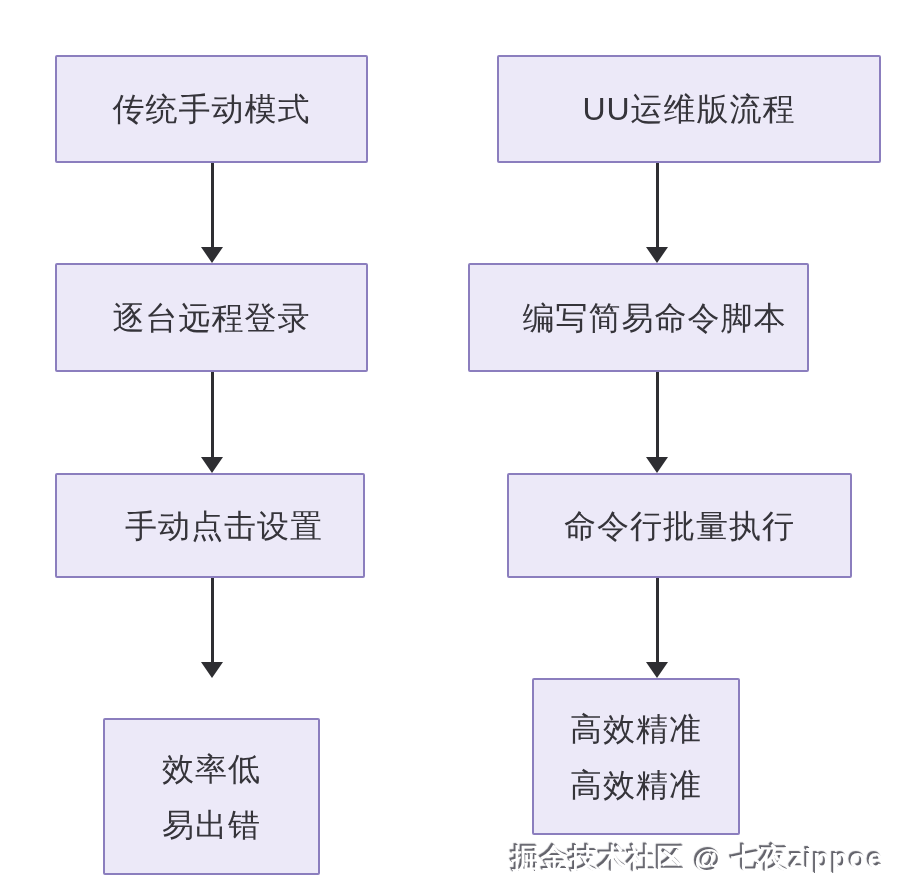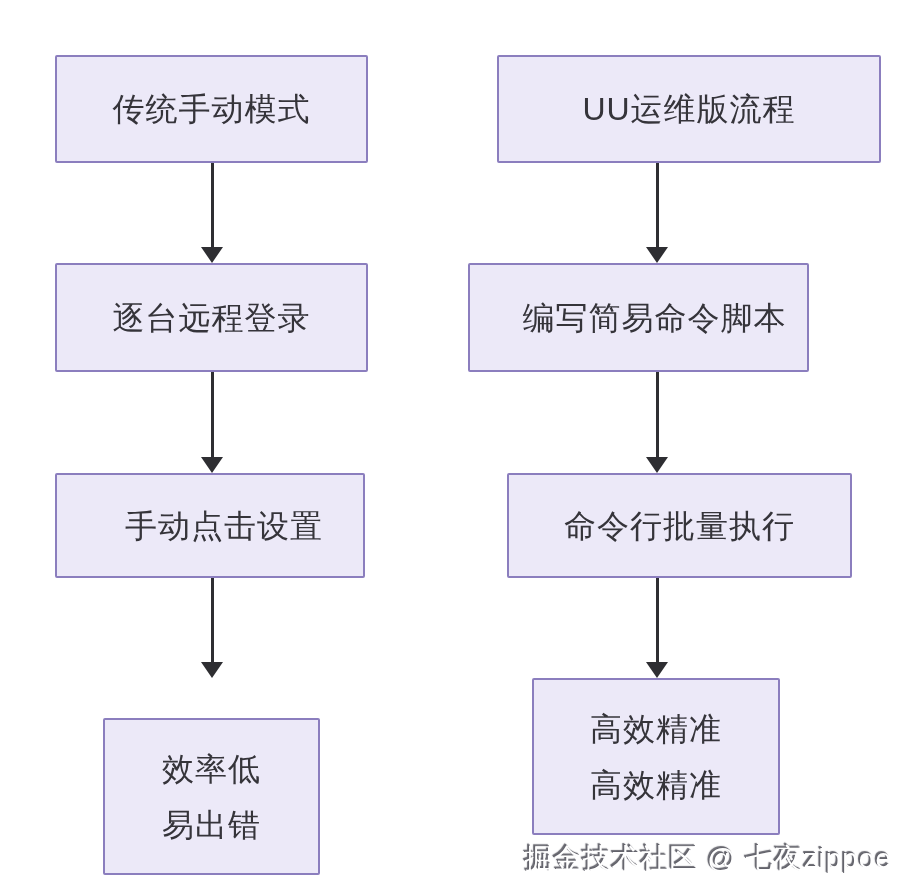--- a/index.html
+++ b/index.html
@@ -39,21 +39,21 @@
   }
   
   .n-l1 { left: 55px;  top: 55px;  width: 313px; height: 108px; }
   .n-l2 { left: 55px;  top: 263px; width: 313px; height: 109px; }
   .n-l3 { left: 55px;  top: 473px; width: 310px; height: 105px; padding-left: 28px; }
   .n-l4 { left: 103px; top: 678px; width: 217px; height: 157px; margin-top: 40px; }
   
   .n-r1 { left: 497px; top: 55px;  width: 384px; height: 108px; }
   .n-r2 { left: 468px; top: 263px; width: 341px; height: 109px; padding-left: 32px; }
   .n-r3 { left: 483px; top: 473px; width: 345px; height: 105px; margin-left: 24px; }
-  .n-r4 { left: 532px; top: 678px; width: 248px; height: 157px; }
+  .n-r4 { left: 532px; top: 678px; width: 208px; height: 157px; }
 
   .arrow {
     position: absolute;
     width: 22px;
     transform: translateX(-50%);
     display: flex;
     flex-direction: column;
     align-items: center;
   }
   .arrow-line { width: 3px; flex: 1 1 auto; background: var(--arrow); }
@@ -65,24 +65,24 @@
   }
   .a-l1 { left: 212px; top: 163px; height: 100px; }
   .a-l2 { left: 212px; top: 372px; height: 101px; }
   .a-l3 { left: 212px; top: 578px; height: 100px; }
   .a-r1 { left: 657px; top: 163px; height: 100px; }
   .a-r2 { left: 657px; top: 372px; height: 101px; }
   .a-r3 { left: 657px; top: 578px; height: 100px; }
 
   .watermark {
     position: absolute;
-    right: 8px;
+    right: 16px;
     bottom: 14px;
     font-size: 28px;
-    font-weight: normal;
+    font-weight: bold;
     letter-spacing: 1px;
     color: var(--watermark-fill);
     text-shadow: -2px -2px 1px var(--watermark-shadow), -1px -1px 0 var(--watermark-shadow);
     white-space: nowrap;
   }
 </style>
 </head>
 <body>
 
 <div class="canvas">

